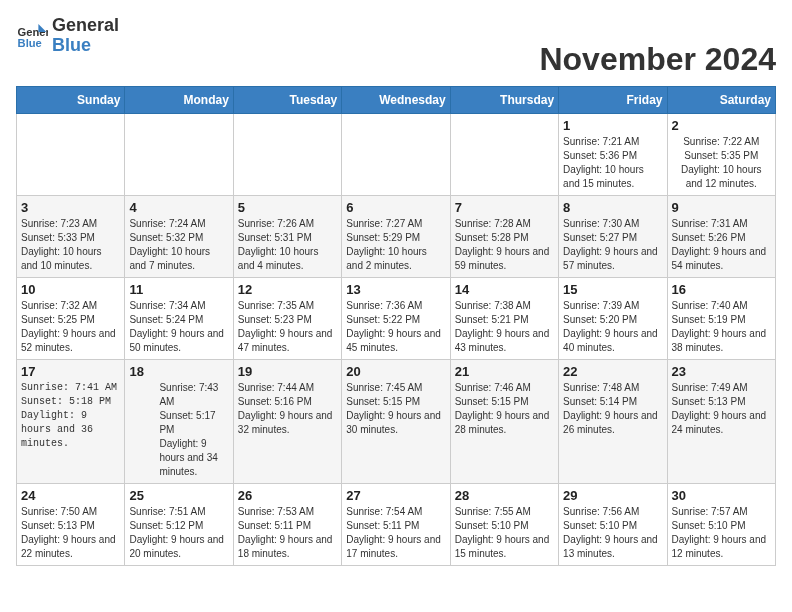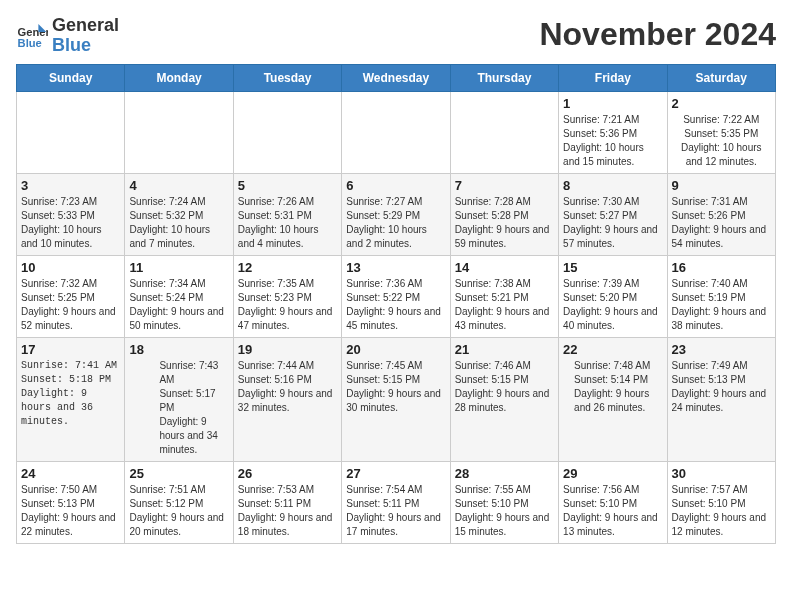--- a/index.html
+++ b/index.html
@@ -29,40 +29,41 @@
     .logo-text span {
       color: #3a7fc1;
     }
     .logo-icon {
       width: 32px;
       height: 32px;
       margin-right: 4px;
     }
     .title-area {
       text-align: center;
+      margin-top: 25px;
     }
     .month-title {
       font-size: 32px;
       font-weight: bold;
       color: #333;
     }
     .subtitle {
       font-size: 16px;
       color: #555;
     }
     .calendar {
       width: 100%;
       border-collapse: collapse;
       font-size: 11px;
     }
     .calendar thead tr th {
       background-color: #3a7fc1;
       color: #fff;
       padding: 6px 4px;
-      text-align: center;
+      text-align: right;
       font-size: 12px;
       font-weight: bold;
       border: 1px solid #2a6faa;
     }
     .calendar tbody tr td {
       border: 1px solid #ccc;
       vertical-align: top;
       padding: 4px;
       width: 108px;
       min-height: 80px;
@@ -254,21 +255,21 @@
 Daylight: 9 hours and 30 minutes.</div>
         </td>
         <td>
           <div class="day-number">21</div>
           <div class="day-info" style="white-space: pre-line;">Sunrise: 7:46 AM
 Sunset: 5:15 PM
 Daylight: 9 hours and 28 minutes.</div>
         </td>
         <td>
           <div class="day-number">22</div>
-          <div class="day-info" style="white-space: pre-line; margin-left: 11px;">Sunrise: 7:48 AM
+          <div class="day-info" style="white-space: pre-line;">Sunrise: 7:48 AM
 Sunset: 5:14 PM
 Daylight: 9 hours and 26 minutes.</div>
         </td>
         <td>
           <div class="day-number">23</div>
           <div class="day-info" style="white-space: pre-line;">Sunrise: 7:49 AM
 Sunset: 5:13 PM
 Daylight: 9 hours and 24 minutes.</div>
         </td>
       </tr>

